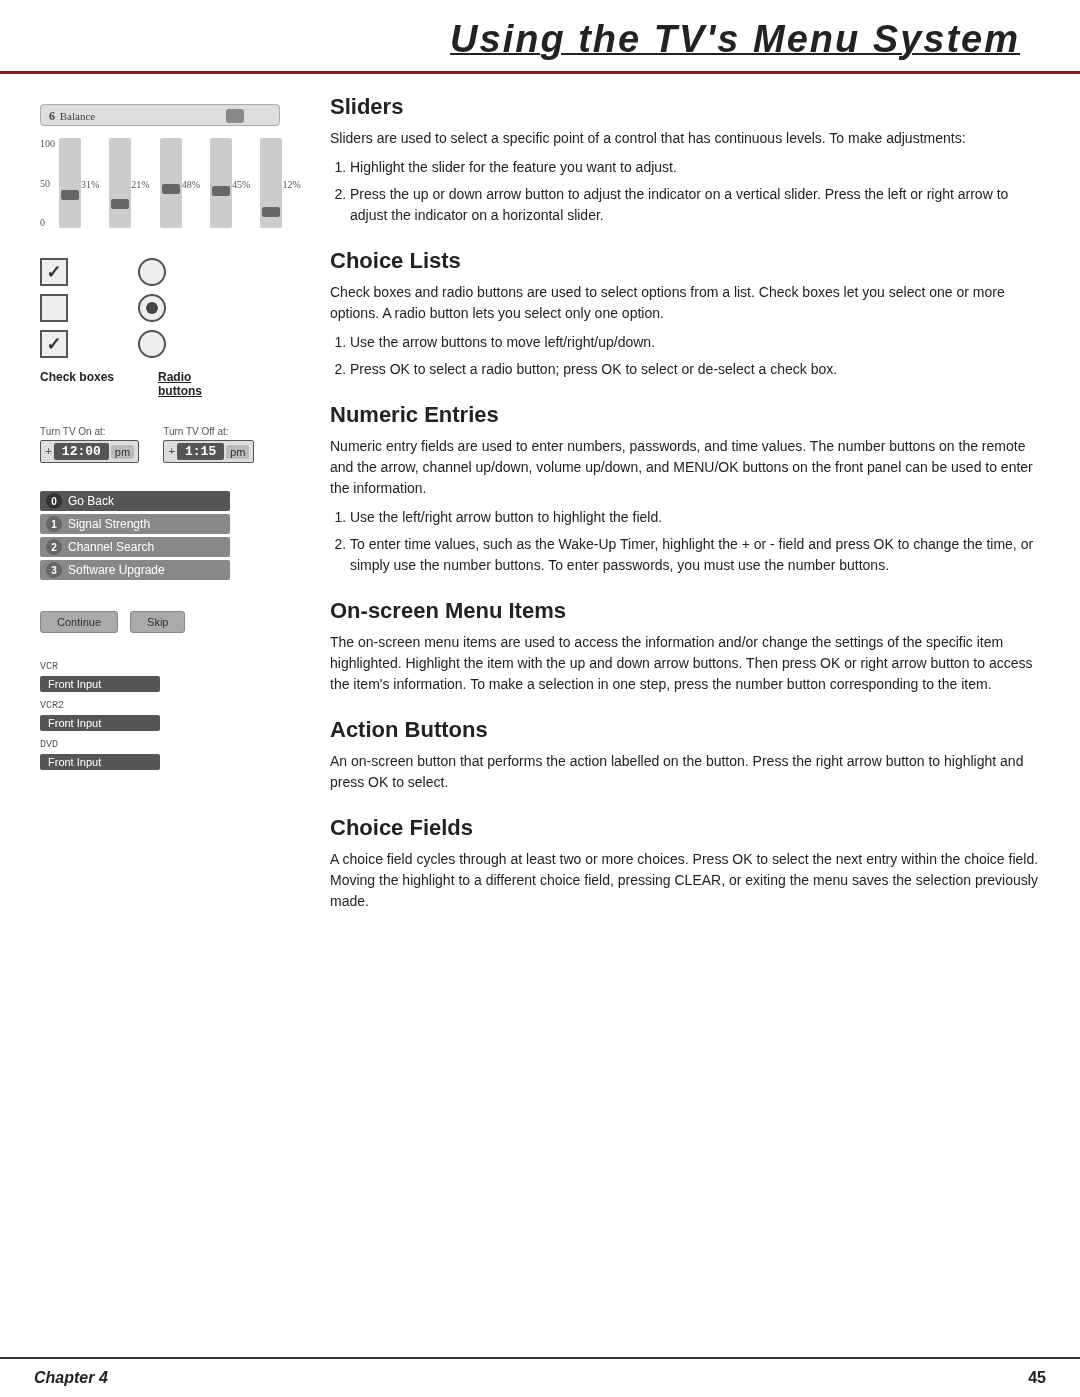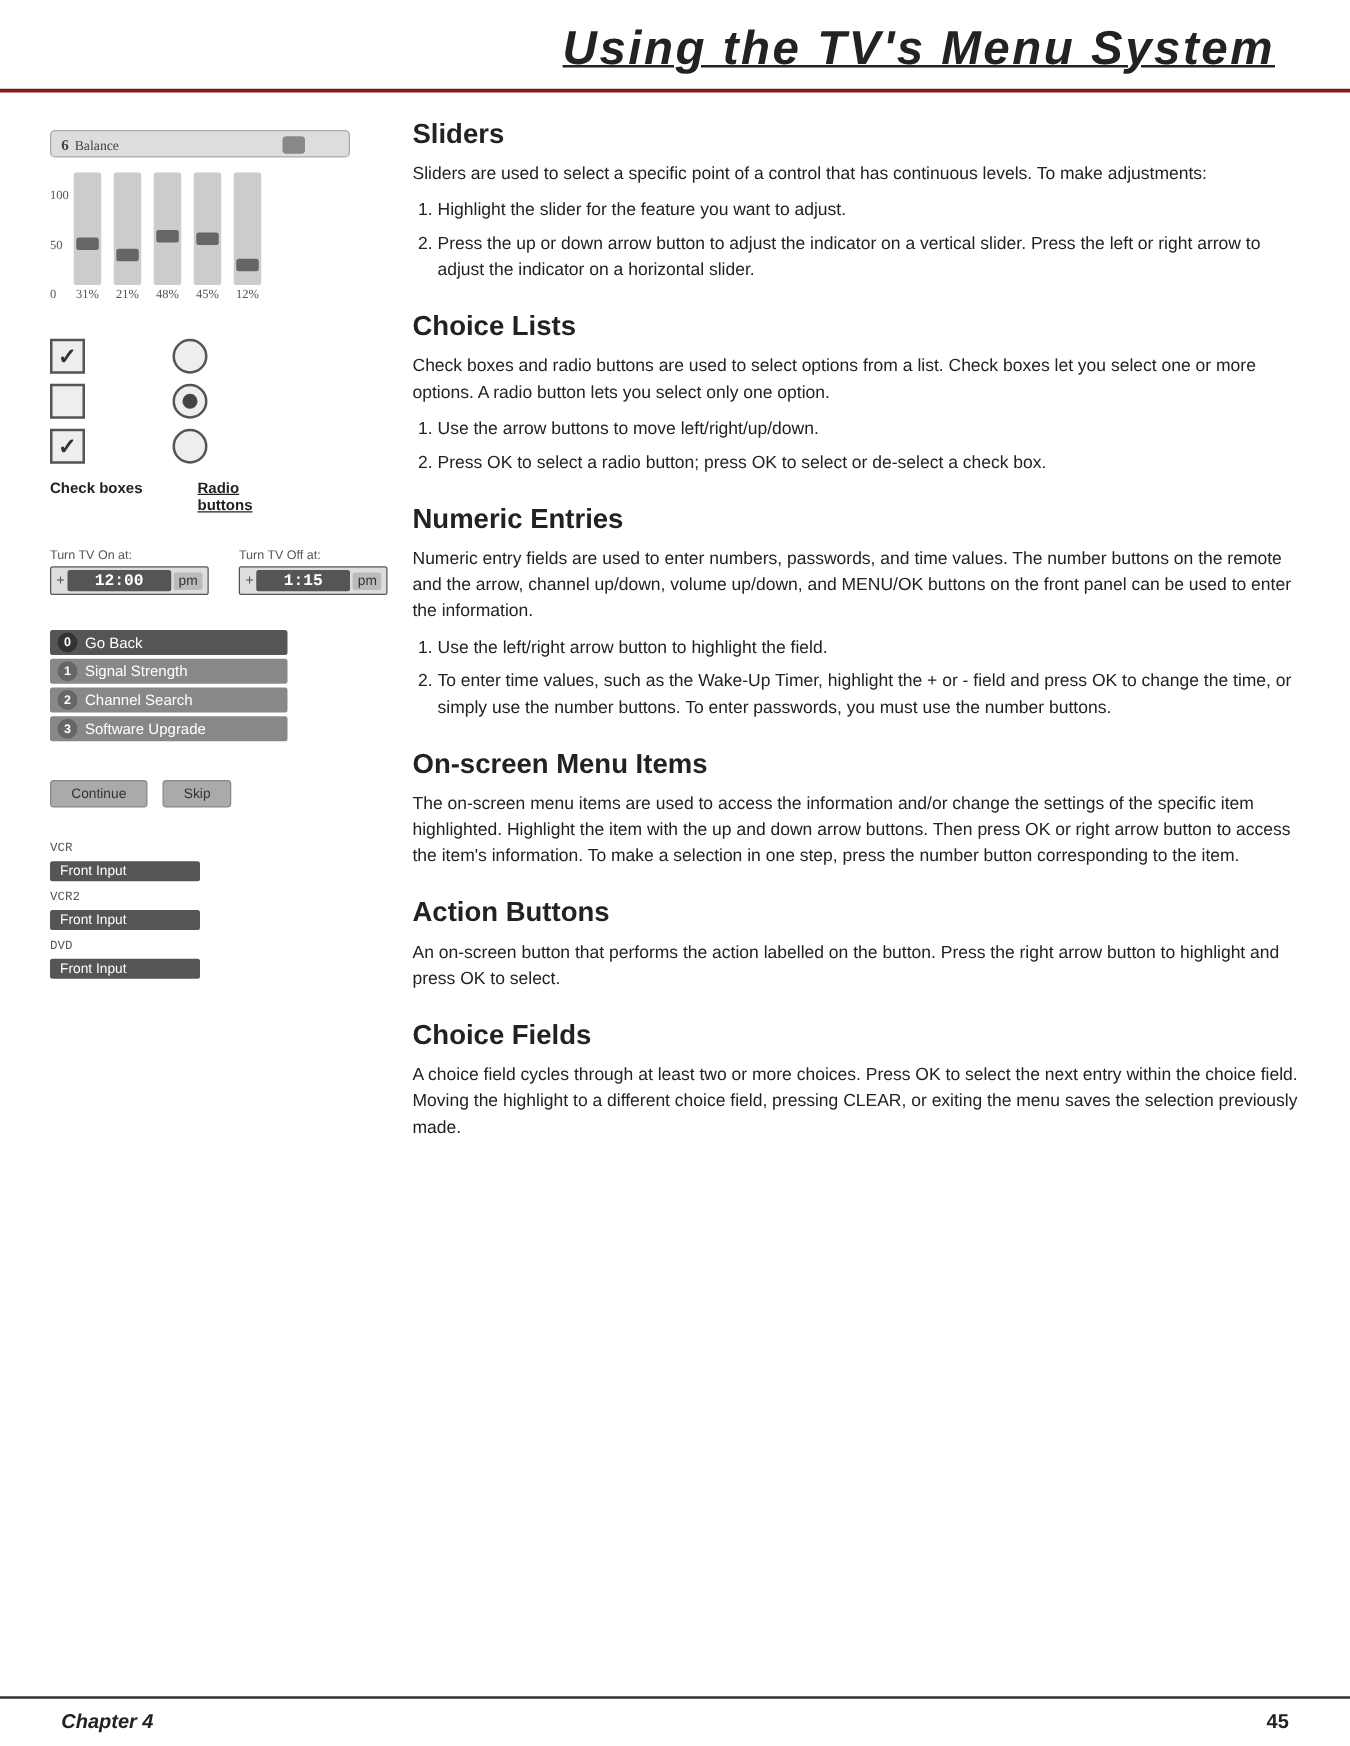--- a/index.html
+++ b/index.html
@@ -114,21 +114,21 @@
 
     .slider-bars-row {
       display: flex;
       gap: 10px;
       align-items: flex-end;
       margin-top: 4px;
     }
 
     .slider-bar-wrap {
       display: flex;
-      flex-direction: column;
+      flex-direction: row;
       align-items: center;
       position: relative;
     }
 
     .slider-bar-bg {
       width: 22px;
       height: 90px;
       background: #ccc;
       border-radius: 2px;
       position: relative;
@@ -275,21 +275,21 @@
       font-size: 12px;
       color: #555;
       font-weight: bold;
     }
 
     .numeric-value {
       background: #555;
       color: #fff;
       font-size: 13px;
       font-weight: bold;
-      padding: 1px 22px;
+      padding: 1px 8px;
       border-radius: 2px;
       font-family: 'Courier New', monospace;
     }
 
     .numeric-ampm {
       background: #bbb;
       color: #333;
       font-size: 11px;
       padding: 1px 4px;
       border-radius: 2px;
@@ -399,21 +399,21 @@
     
     .page-footer {
       position: absolute;
       bottom: 0;
       left: 0;
       right: 0;
       border-top: 2px solid #333;
       display: flex;
       justify-content: space-between;
       align-items: center;
-      padding: 10px 49px;
+      padding: 10px 34px;
     }
 
     .footer-chapter {
       font-style: italic;
       font-size: 16px;
       font-family: Arial, sans-serif;
       font-weight: bold;
     }
 
     .footer-page {

